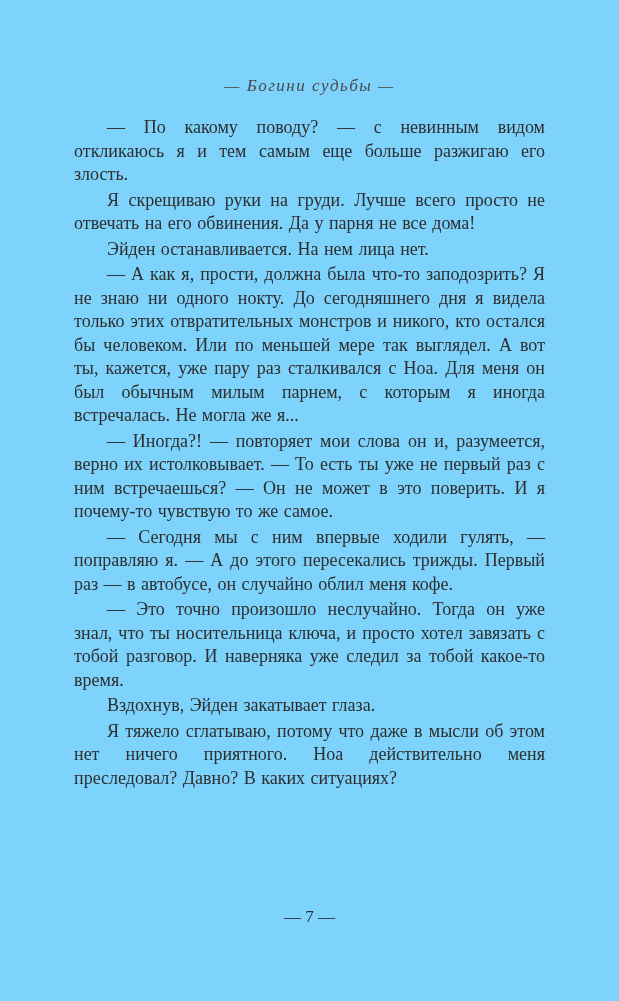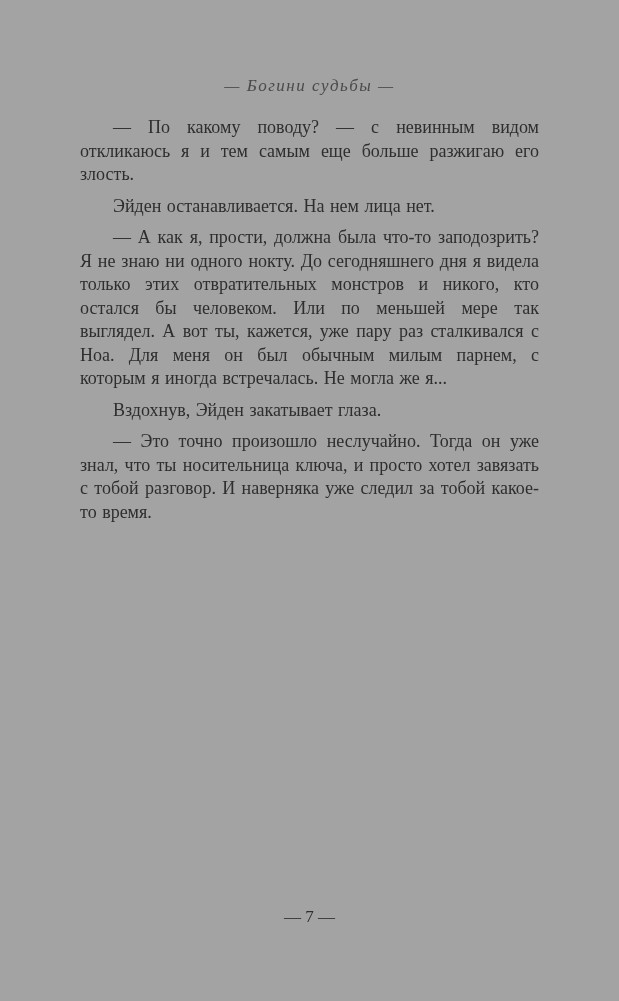--- a/index.html
+++ b/index.html
@@ -4,37 +4,37 @@
 <style>
   html, body {
     margin: 0;
     padding: 0;
     background: #ffffff;
   }
   .book-page {
     position: relative;
     width: 619px;
     height: 1001px;
-    background: #a3a3a3;
+    background: #7dd3fc;
     box-sizing: border-box;
     padding: 76px 72px 0 72px;
     font-family: "Liberation Serif", "DejaVu Serif", serif;
     color: #2e2e2e;
     overflow: hidden;
   }
   .running-head {
     text-align: center;
     font-style: italic;
     font-size: 17px;
     letter-spacing: 1.5px;
     color: #4a4a4a;
     margin-bottom: 20px;
   }
   .page-body p {
-    margin: 8px;
+    margin: 2px;
     font-size: 18px;
     line-height: 23.5px;
     text-align: justify;
     text-indent: 33px;
     word-spacing: 1px;
     hyphens: auto;
   }
   .page-number {
     position: absolute;
     left: 0;
@@ -47,21 +47,25 @@
 </style>
 </head>
 <body>
 
 <div class="book-page">
 
   <div class="running-head">— Богини судьбы —</div>
 
   <div class="page-body">
     <p>— По какому поводу? — с невинным видом откликаюсь я и тем самым еще больше разжигаю его злость.</p>
+    <p>Я скрещиваю руки на груди. Лучше всего просто не отвечать на его обвинения. Да у парня не все дома!</p>
     <p>Эйден останавливается. На нем лица нет.</p>
     <p>— А как я, прости, должна была что-то заподозрить? Я не знаю ни одного нокту. До сегодняшнего дня я видела только этих отвратительных монстров и никого, кто остался бы человеком. Или по меньшей мере так выглядел. А вот ты, кажется, уже пару раз сталкивался с Ноа. Для меня он был обычным милым парнем, с которым я иногда встречалась. Не могла же я...</p>
+    <p>— Иногда?! — повторяет мои слова он и, разумеется, верно их истолковывает. — То есть ты уже не первый раз с ним встречаешься? — Он не может в это поверить. И я почему-то чувствую то же самое.</p>
+    <p>— Сегодня мы с ним впервые ходили гулять, — поправляю я. — А до этого пересекались трижды. Первый раз — в автобусе, он случайно облил меня кофе.</p>
+    <p>— Это точно произошло неслучайно. Тогда он уже знал, что ты носительница ключа, и просто хотел завязать с тобой разговор. И наверняка уже следил за тобой какое-то время.</p>
     <p>Вздохнув, Эйден закатывает глаза.</p>
-    <p>— Это точно произошло неслучайно. Тогда он уже знал, что ты носительница ключа, и просто хотел завязать с тобой разговор. И наверняка уже следил за тобой какое-то время.</p>
+    <p>Я тяжело сглатываю, потому что даже в мысли об этом нет ничего приятного. Ноа действительно меня преследовал? Давно? В каких ситуациях?</p>
   </div>
 
   <div class="page-number">— 7 —</div>
 
 </div>
 
 </body></html>

